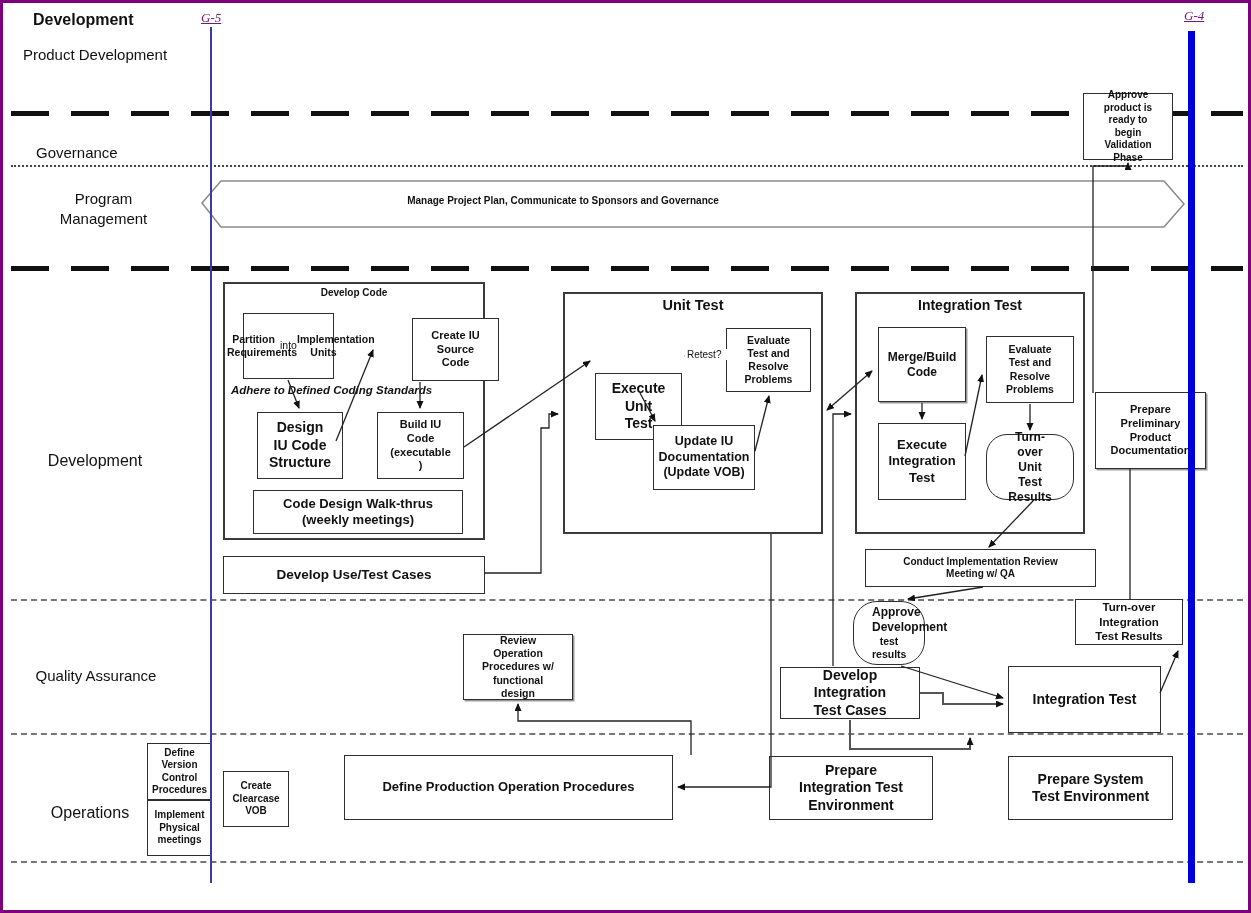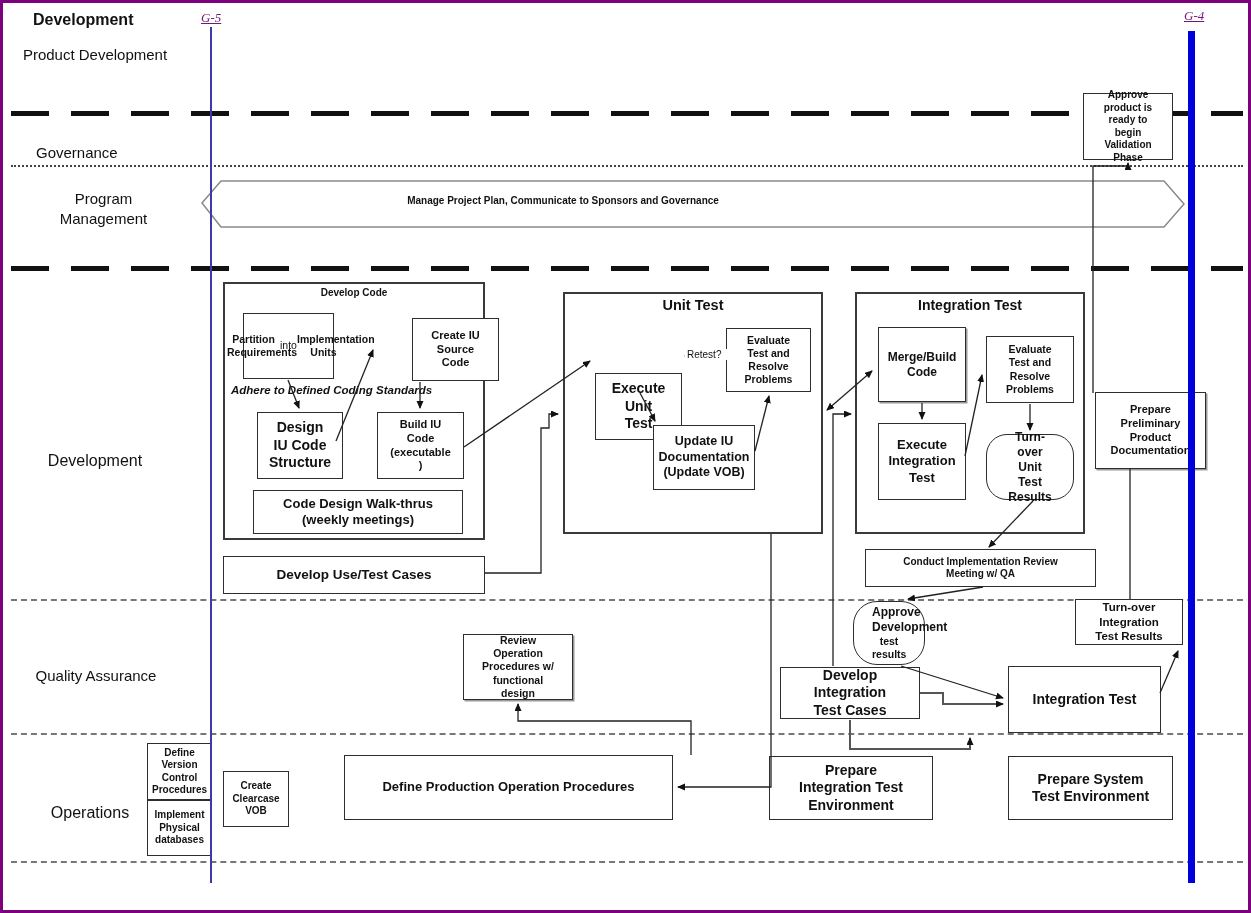--- a/index.html
+++ b/index.html
@@ -106,21 +106,21 @@
   <div class="box" style="left:850px;top:598px;width:72px;height:64px;flex-direction:column;border-radius:24px;">
     <span class="mid-line">Approve</span>
     <span class="mid-line">Development</span>
     <span class="small-line">test results</span>
   </div>
   <div class="box" style="left:777px;top:664px;width:140px;height:52px;font-size:14px;">Develop Integration Test Cases</div>
   <div class="box" style="left:1005px;top:663px;width:153px;height:67px;font-size:14px;">Integration Test</div>
   <div class="box shadow" style="left:460px;top:631px;width:110px;height:66px;font-size:10.5px;">Review Operation Procedures w/ functional design</div>
 
   <div class="box" style="left:144px;top:740px;width:65px;height:57px;font-size:10px;">Define Version Control Procedures</div>
-  <div class="box" style="left:144px;top:797px;width:65px;height:56px;font-size:10px;">Implement Physical databases</div>
+  <div class="box" style="left:144px;top:797px;width:65px;height:56px;font-size:10px;">Implement Physical meetings</div>
   <div class="box" style="left:220px;top:768px;width:66px;height:56px;font-size:10px;">Create Clearcase VOB</div>
   <div class="box" style="left:341px;top:752px;width:329px;height:65px;font-size:13px;">Define Production Operation  Procedures</div>
   <div class="box" style="left:766px;top:753px;width:164px;height:64px;font-size:14px;">Prepare Integration Test Environment</div>
   <div class="box" style="left:1005px;top:753px;width:165px;height:64px;font-size:14px;">Prepare System Test Environment</div>
 
   <svg class="wires" width="1251" height="913">
     <defs>
       <marker id="arr" markerWidth="9" markerHeight="8" refX="7" refY="3.5" orient="auto" markerUnits="userSpaceOnUse">
         <path d="M0,0 L8,3.5 L0,7 z" fill="#111"></path>
       </marker>

